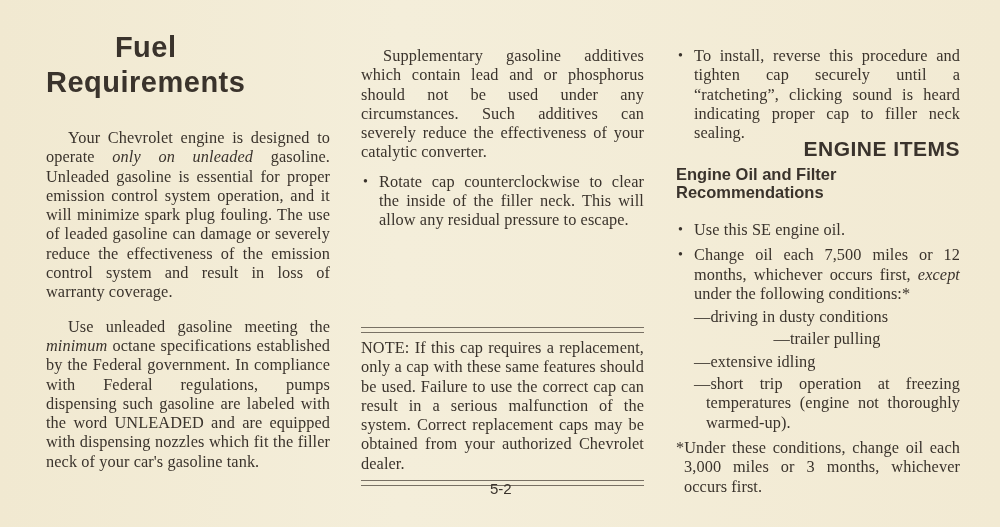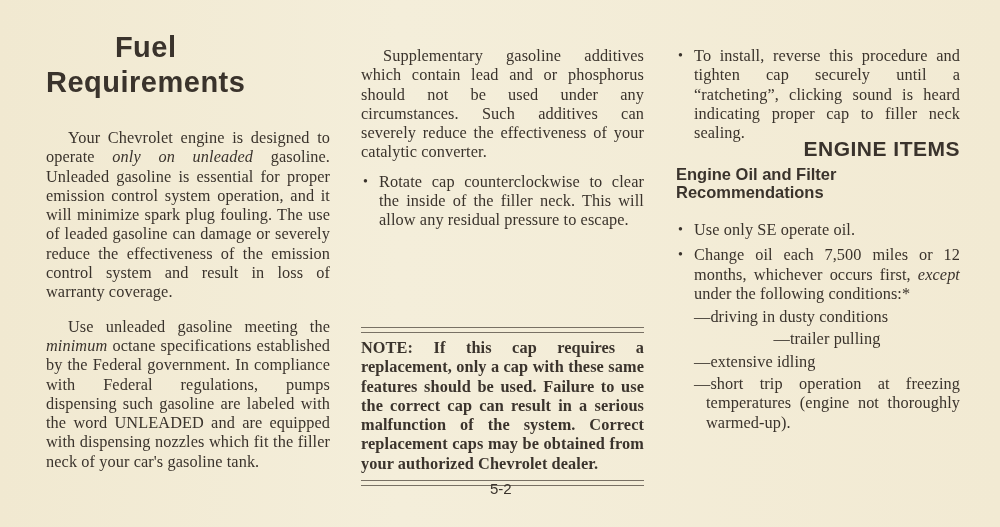--- a/index.html
+++ b/index.html
@@ -45,48 +45,49 @@
   </div>
 
   <div class="col col2">
     <div class="serif" style="position:absolute; top:30px; left:0; width:283px;">
       <p class="indent">Supplementary gasoline additives which contain lead and or phosphorus should not be used under any circumstances. Such additives can severely reduce the effectiveness of your catalytic converter.</p>
       <div class="bullet" style="margin-top:10px;">
         <span class="dot">•</span>
         <p>Rotate cap counterclockwise to clear the inside of the filler neck. This will allow any residual pressure to escape.</p>
       </div>
     </div>
-    <div style="position:absolute; top:327px; left:0; width:283px;font-weight:bold;">
+    <div style="position:absolute; top:327px; left:0; width:283px;">
       <div class="rule"></div>
       <p class="serif" style="margin-top:5px;">NOTE: If this cap requires a replacement, only a cap with these same features should be used. Failure to use the correct cap can result in a serious malfunction of the system. Correct replacement caps may be obtained from your authorized Chevrolet dealer.</p>
       <div class="rule" style="margin-top:7px;"></div>
     </div>
   </div>
 
   <div class="col col3">
     <div class="serif" style="position:absolute; top:30px; left:0; width:284px;">
       <div class="bullet">
         <span class="dot">•</span>
         <p>To install, reverse this procedure and tighten cap securely until a “ratcheting”, clicking sound is heard indicating proper cap to filler neck sealing.</p>
       </div>
     </div>
     <div class="engine-title" style="position:absolute; top:137px; left:0; width:284px;">ENGINE ITEMS</div>
     <div class="sub-title" style="position:absolute; top:165px; left:0; width:200px;">Engine Oil and Filter Recommendations</div>
     <div class="serif" style="position:absolute; top:204px; left:0; width:284px;">
       <div class="bullet">
         <span class="dot">•</span>
-        <p>Use only SE operate oil.</p>
+        <p>Use this SE engine oil.</p>
       </div>
       <div class="bullet" style="margin-top:6px;">
         <span class="dot">•</span>
         <p><span>Change oil each 7,500 miles or 12 months, whichever occurs first, </span><em>except</em><span> under the following conditions:*</span></p>
       </div>
       <div style="padding-left:18px; margin-top:4px;">
         <p style="margin-top:3px; text-align:left;">—driving in dusty conditions</p>
         <p style="margin-top:3px; text-align:center;">—trailer pulling</p>
         <p style="margin-top:3px; text-align:left;">—extensive idling</p>
         <p style="margin-top:3px; padding-left:12px; text-indent:-12px;">—short trip operation at freezing temperatures (engine not thoroughly warmed-up).</p>
       </div>
+      <p style="margin-top:6px; padding-left:8px; text-indent:-8px;">*Under these conditions, change oil each 3,000 miles or 3 months, whichever occurs first.</p>
     </div>
   </div>
 
   <div class="page-num">5-2</div>
 </div>
 
 </body></html>

